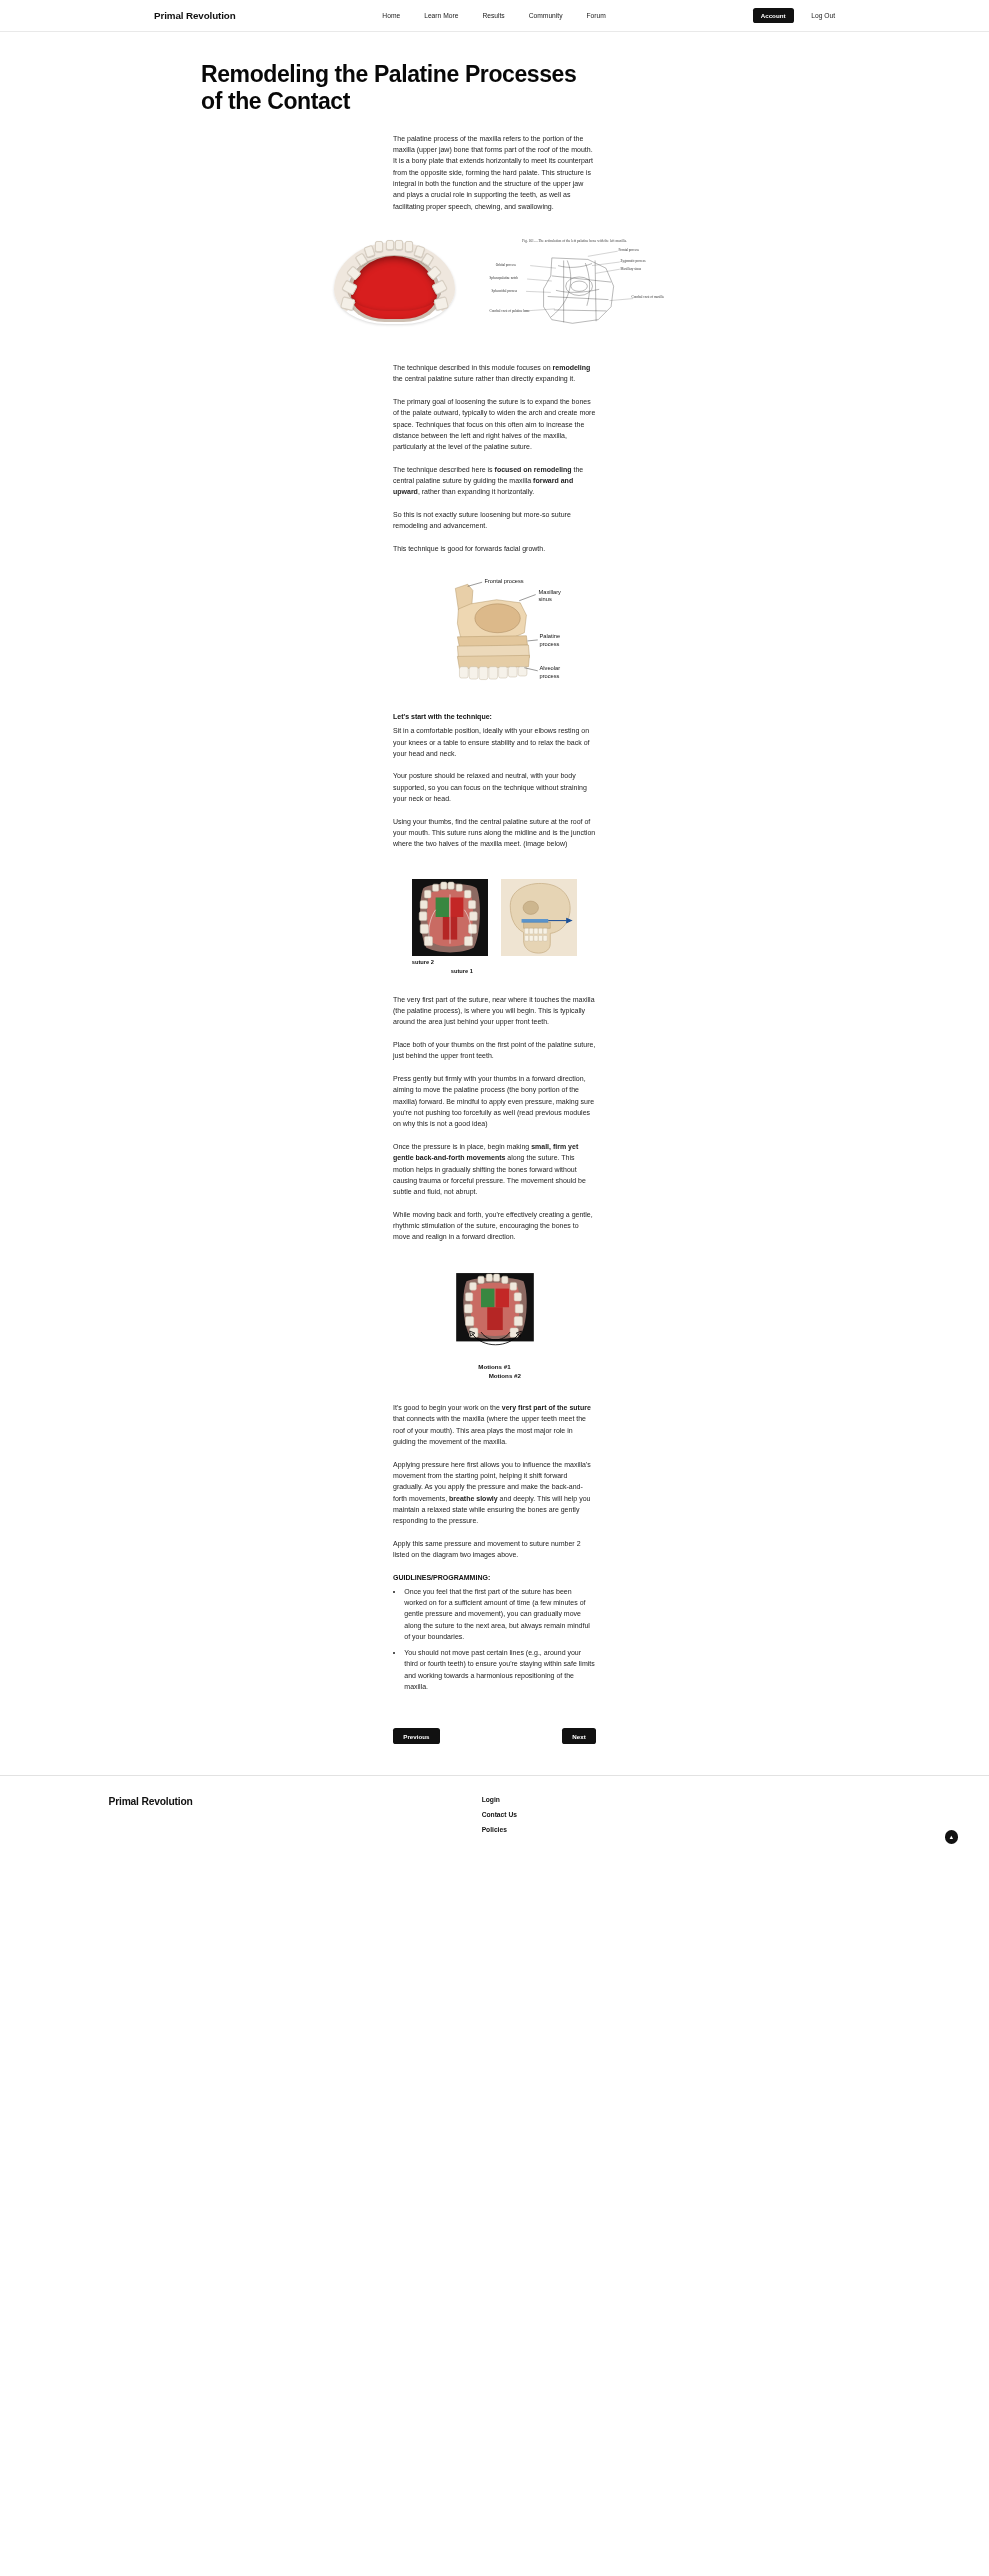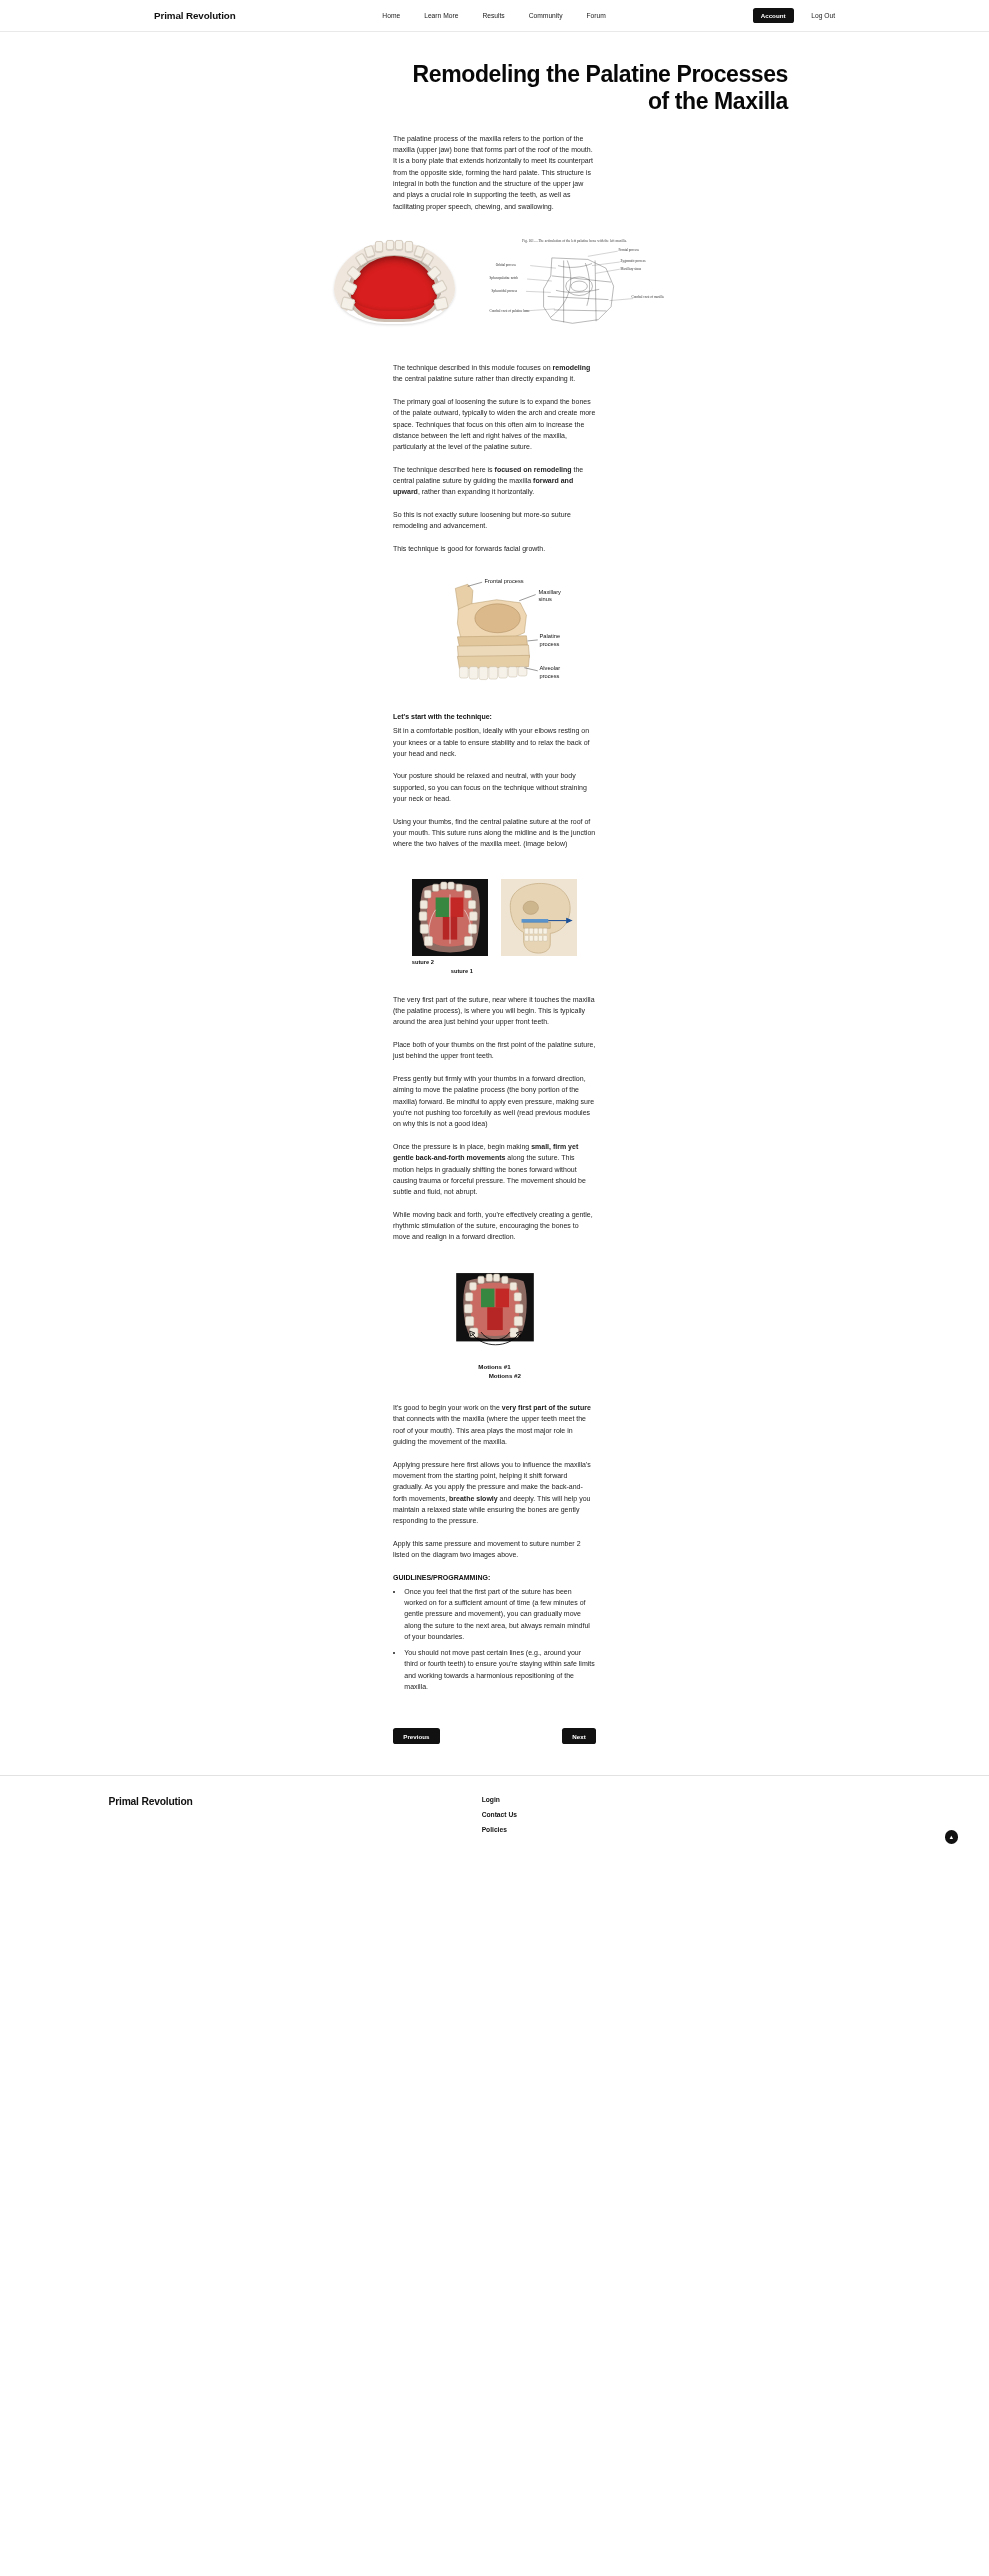--- a/index.html
+++ b/index.html
@@ -56,21 +56,21 @@
     padding:3.6px 8.2px;
     border-radius:2.6px;
     border:none;
     cursor:pointer;
   }
   .logout-link { font-size:6.7px; color:#1a1a1a; text-decoration:none; }
 
   
   .content { width:587px; margin:0 auto; padding-top:17.5px; }
   h1.title {
-    text-align:right;
+    text-align:left;
     font-size:23px;
     line-height:1.18;
     font-weight:bold;
     letter-spacing:-0.4px;
     margin:11.3px 0 17.5px 0;
     color:#080808;
   }
   .body-col { width:587px; margin:0 auto; padding:0 192px 0 192px; }
   p.para {
     font-size:7px;
@@ -252,21 +252,21 @@
     <div class="nav-right">
       <button class="account-btn">Account</button>
       <a class="logout-link" href="#">Log Out</a>
     </div>
   </div>
 
   <div class="content">
 
     <h1 class="title">
       <span>Remodeling the Palatine Processes</span><br>
-      <span>of the Maxilla</span>
+      <span>of the Contact</span>
     </h1>
 
     <div class="body-col">
       <p class="para">The palatine process of the maxilla refers to the portion of the maxilla (upper jaw) bone that forms part of the roof of the mouth. It is a bony plate that extends horizontally to meet its counterpart from the opposite side, forming the hard palate. This structure is integral in both the function and the structure of the upper jaw and plays a crucial role in supporting the teeth, as well as facilitating proper speech, chewing, and swallowing.</p>
     </div>
 
     <div class="figrow">
 
       <div class="figwrap">
         <div class="palate">

